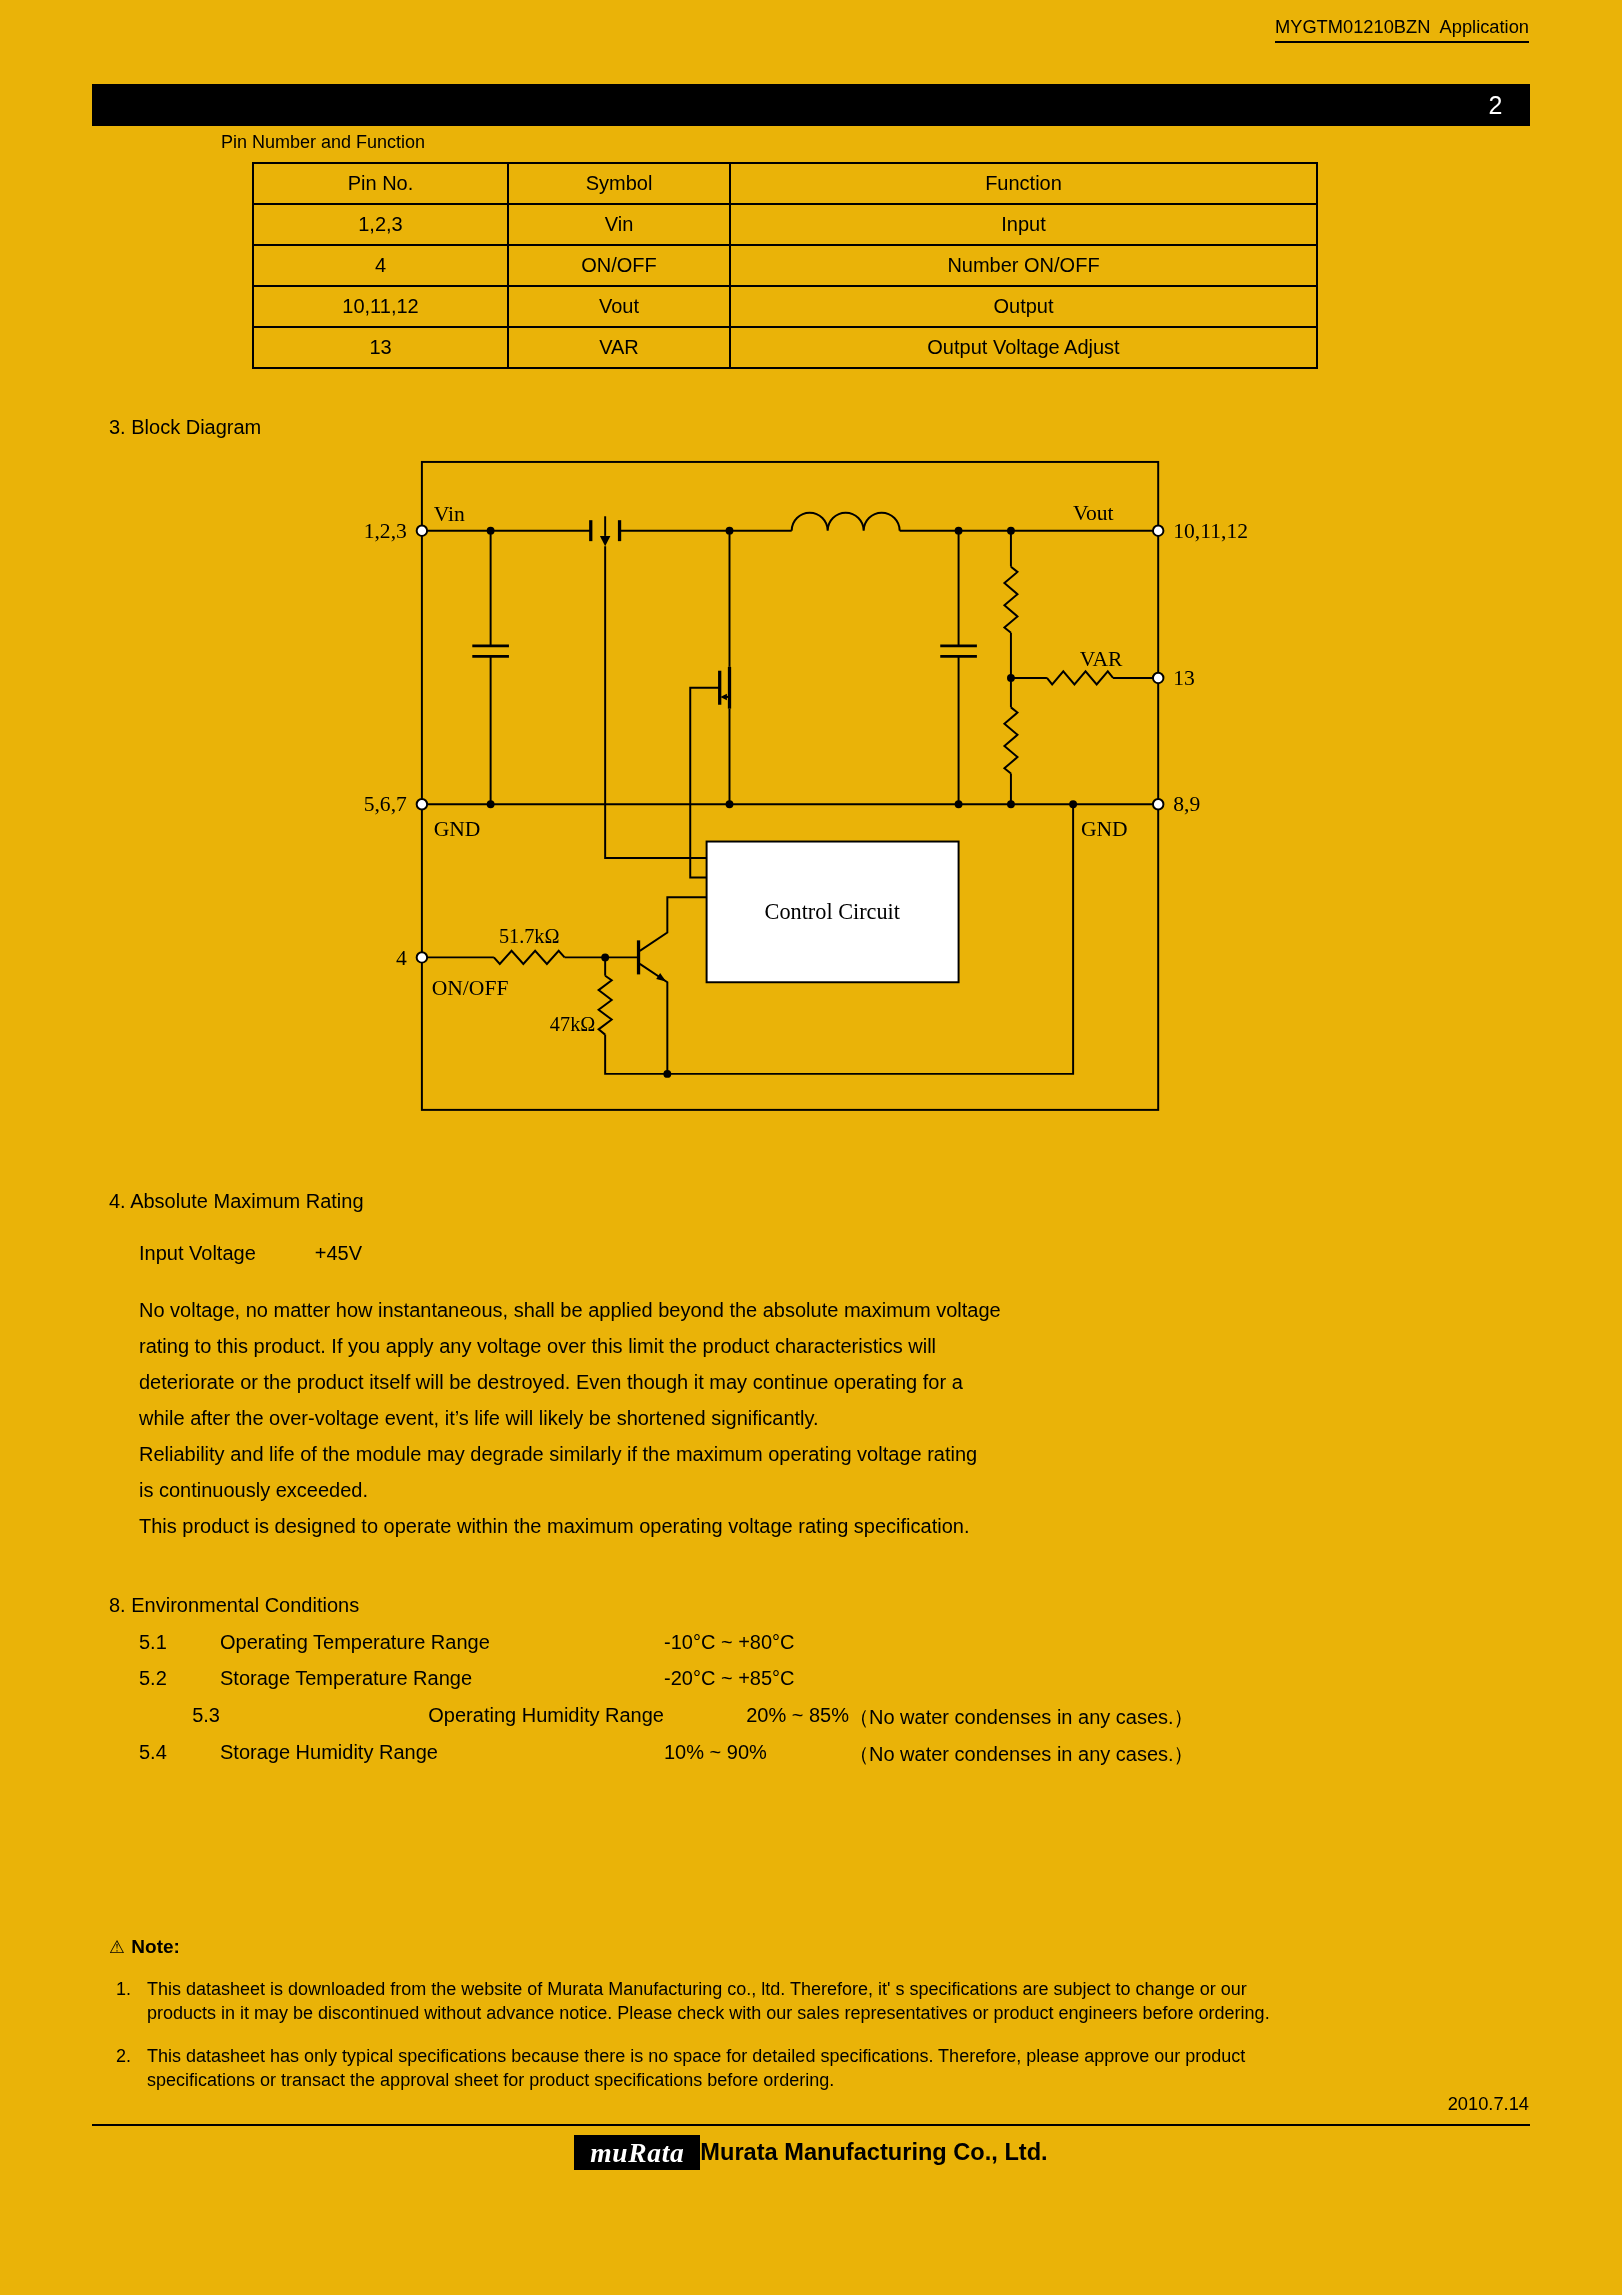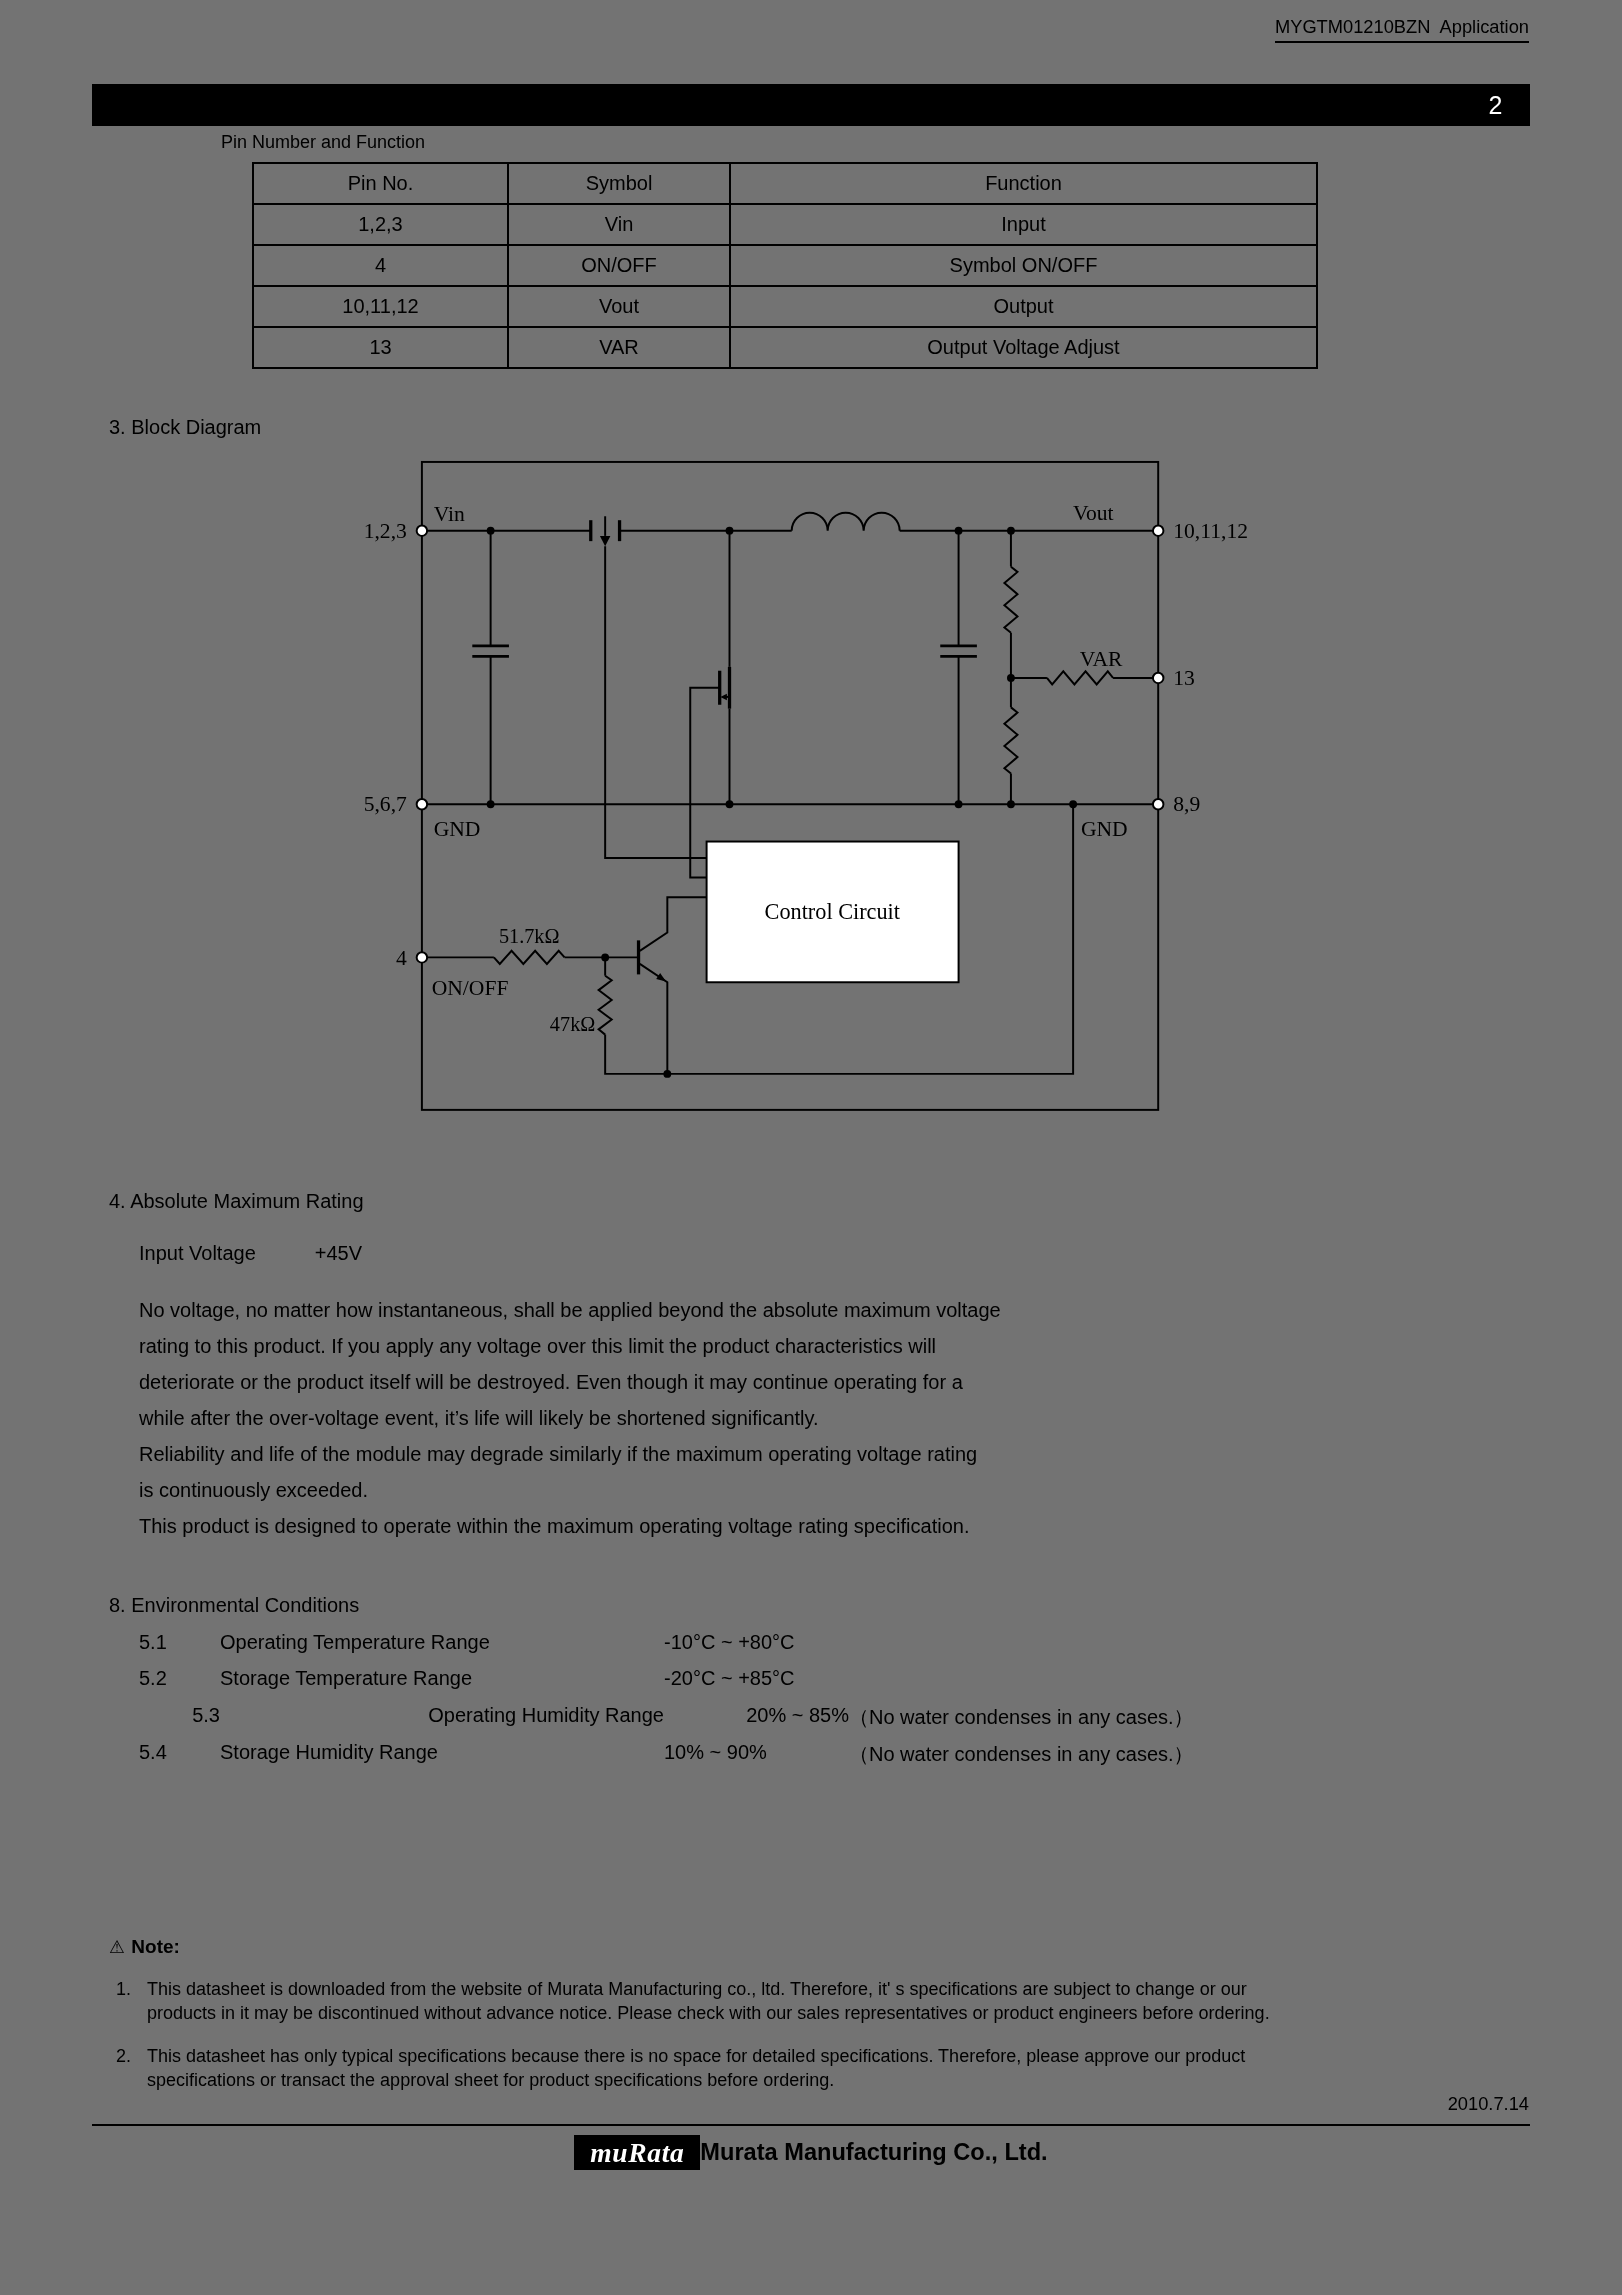--- a/index.html
+++ b/index.html
@@ -1,20 +1,20 @@
 <!DOCTYPE html>
 <html style="font-size:10.5px"><head>
 <meta charset="utf-8">
 <title>Datasheet Page</title>
 <style>
   * { margin:0; padding:0; box-sizing:border-box; }
   body { background:#888; }
   .page {
     position:relative; width:1622px; height:2295px; margin:0 auto;
-    background:#737373; color:#000;
+    background:#eab308; color:#000;
     font-family:"Liberation Sans", sans-serif; overflow:hidden;
   }
   .doc-title { position:absolute; top:15.7px; right:93px; font-size:18.3px; white-space:pre;
                border-bottom:2px solid #000; padding-bottom:3.3px; }
   .page-bar { position:absolute; left:92px; top:84px; width:1438px; height:42px; background:#000; }
   .page-num { position:absolute; right:27.5px; top:0; height:42px; line-height:42px; color:#fff; font-size:25px; }
 
   .table-title { position:absolute; left:221px; top:132px; font-size:18px; }
   .pin-table { position:absolute; left:252px; top:162px; border-collapse:collapse;
                font-size:20px; text-align:center; table-layout:fixed; }
@@ -78,21 +78,21 @@
     </thead>
     <tbody>
       <tr>
         <td>1,2,3</td>
         <td>Vin</td>
         <td>Input</td>
       </tr>
       <tr>
         <td>4</td>
         <td>ON/OFF</td>
-        <td>Symbol ON/OFF</td>
+        <td>Number ON/OFF</td>
       </tr>
       <tr>
         <td>10,11,12</td>
         <td>Vout</td>
         <td>Output</td>
       </tr>
       <tr>
         <td>13</td>
         <td>VAR</td>
         <td>Output Voltage Adjust</td>

